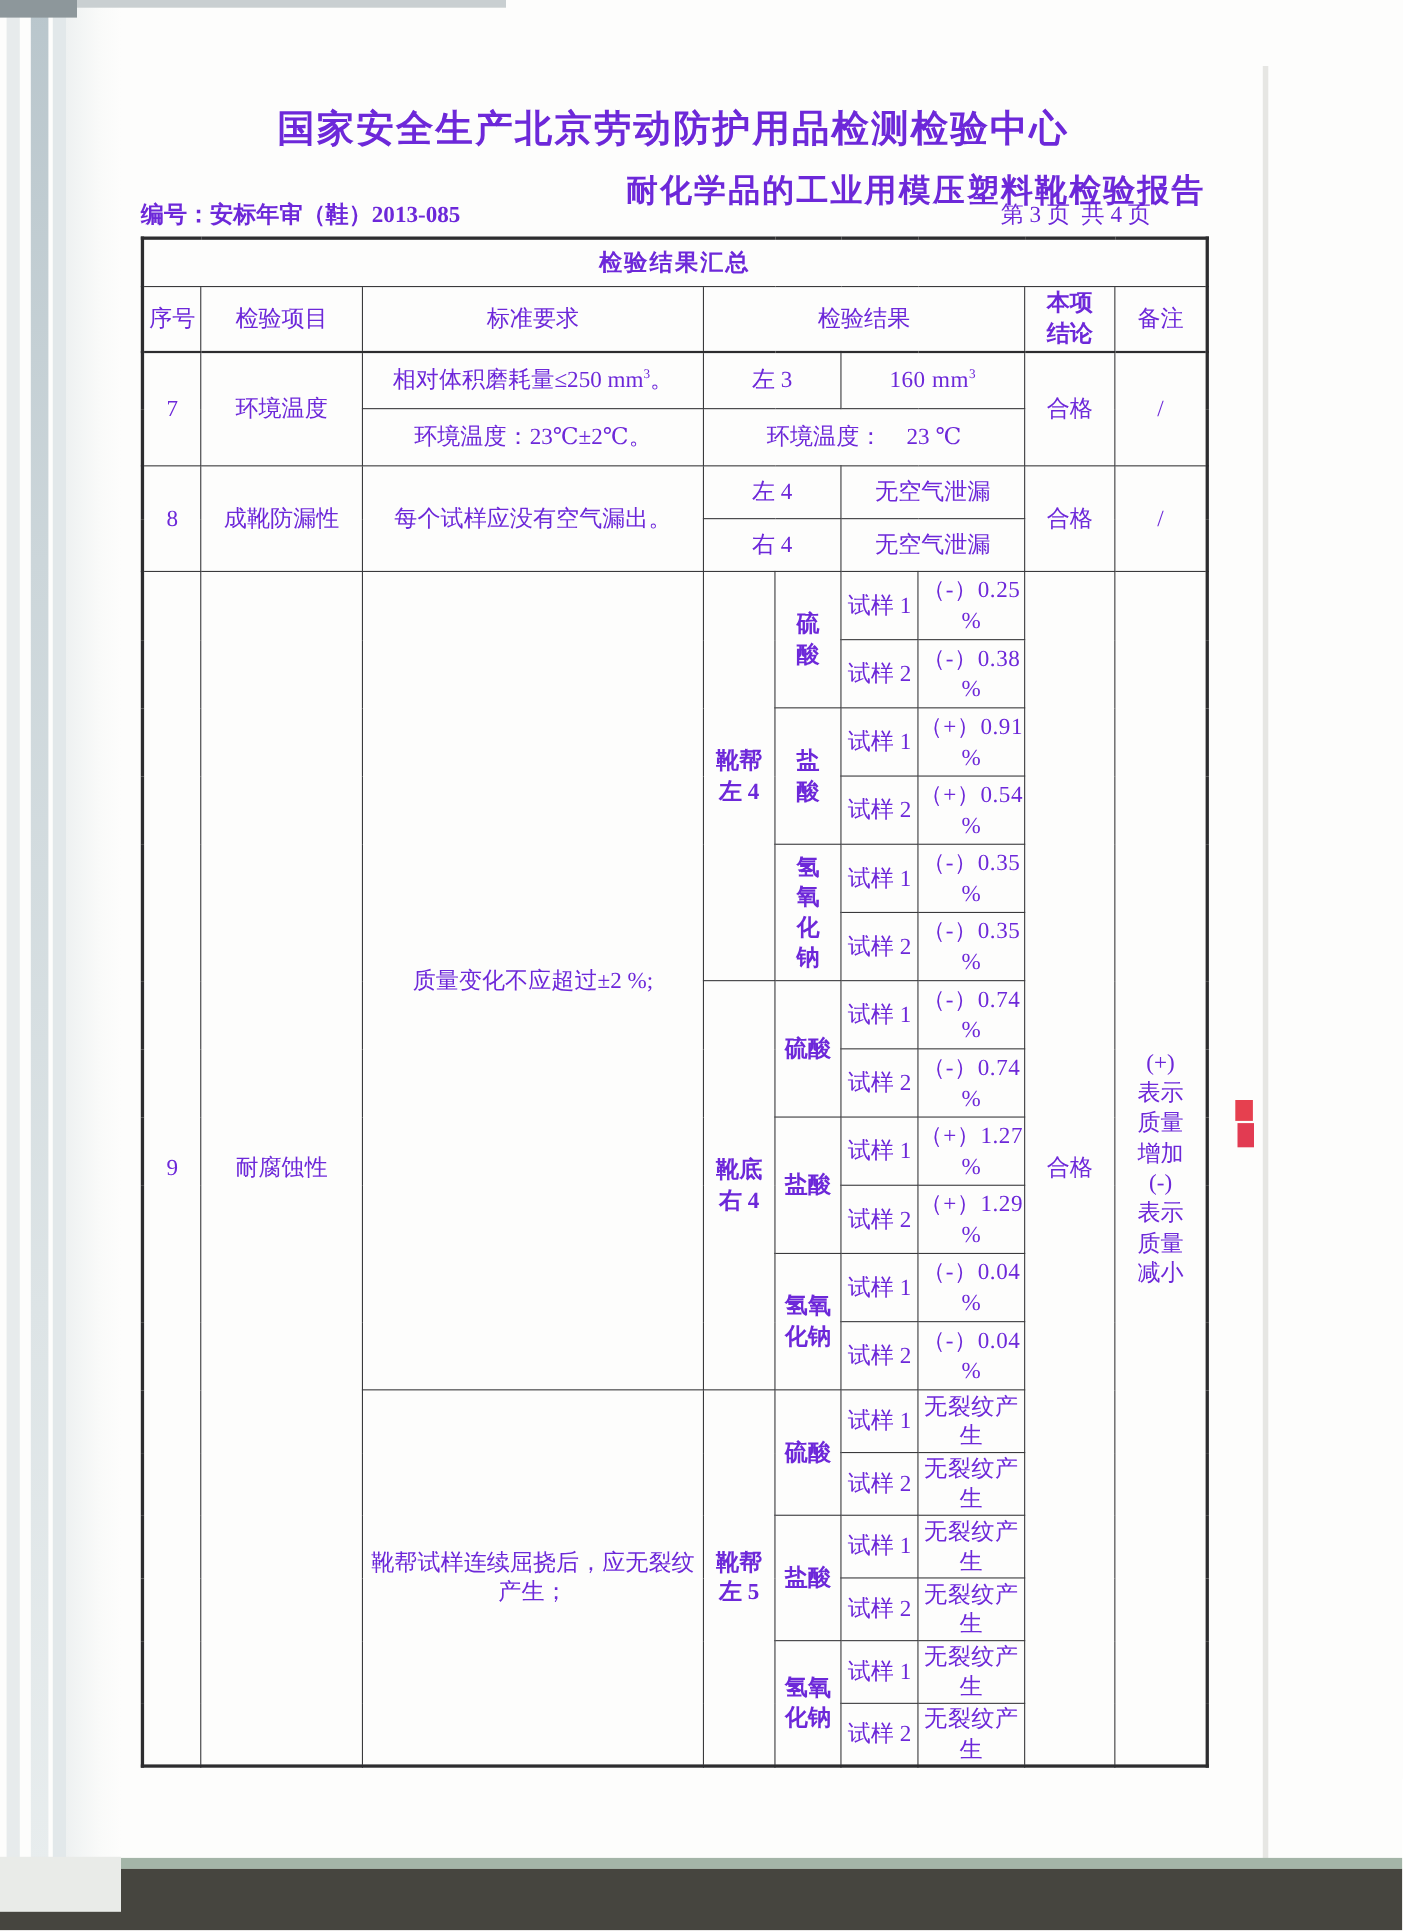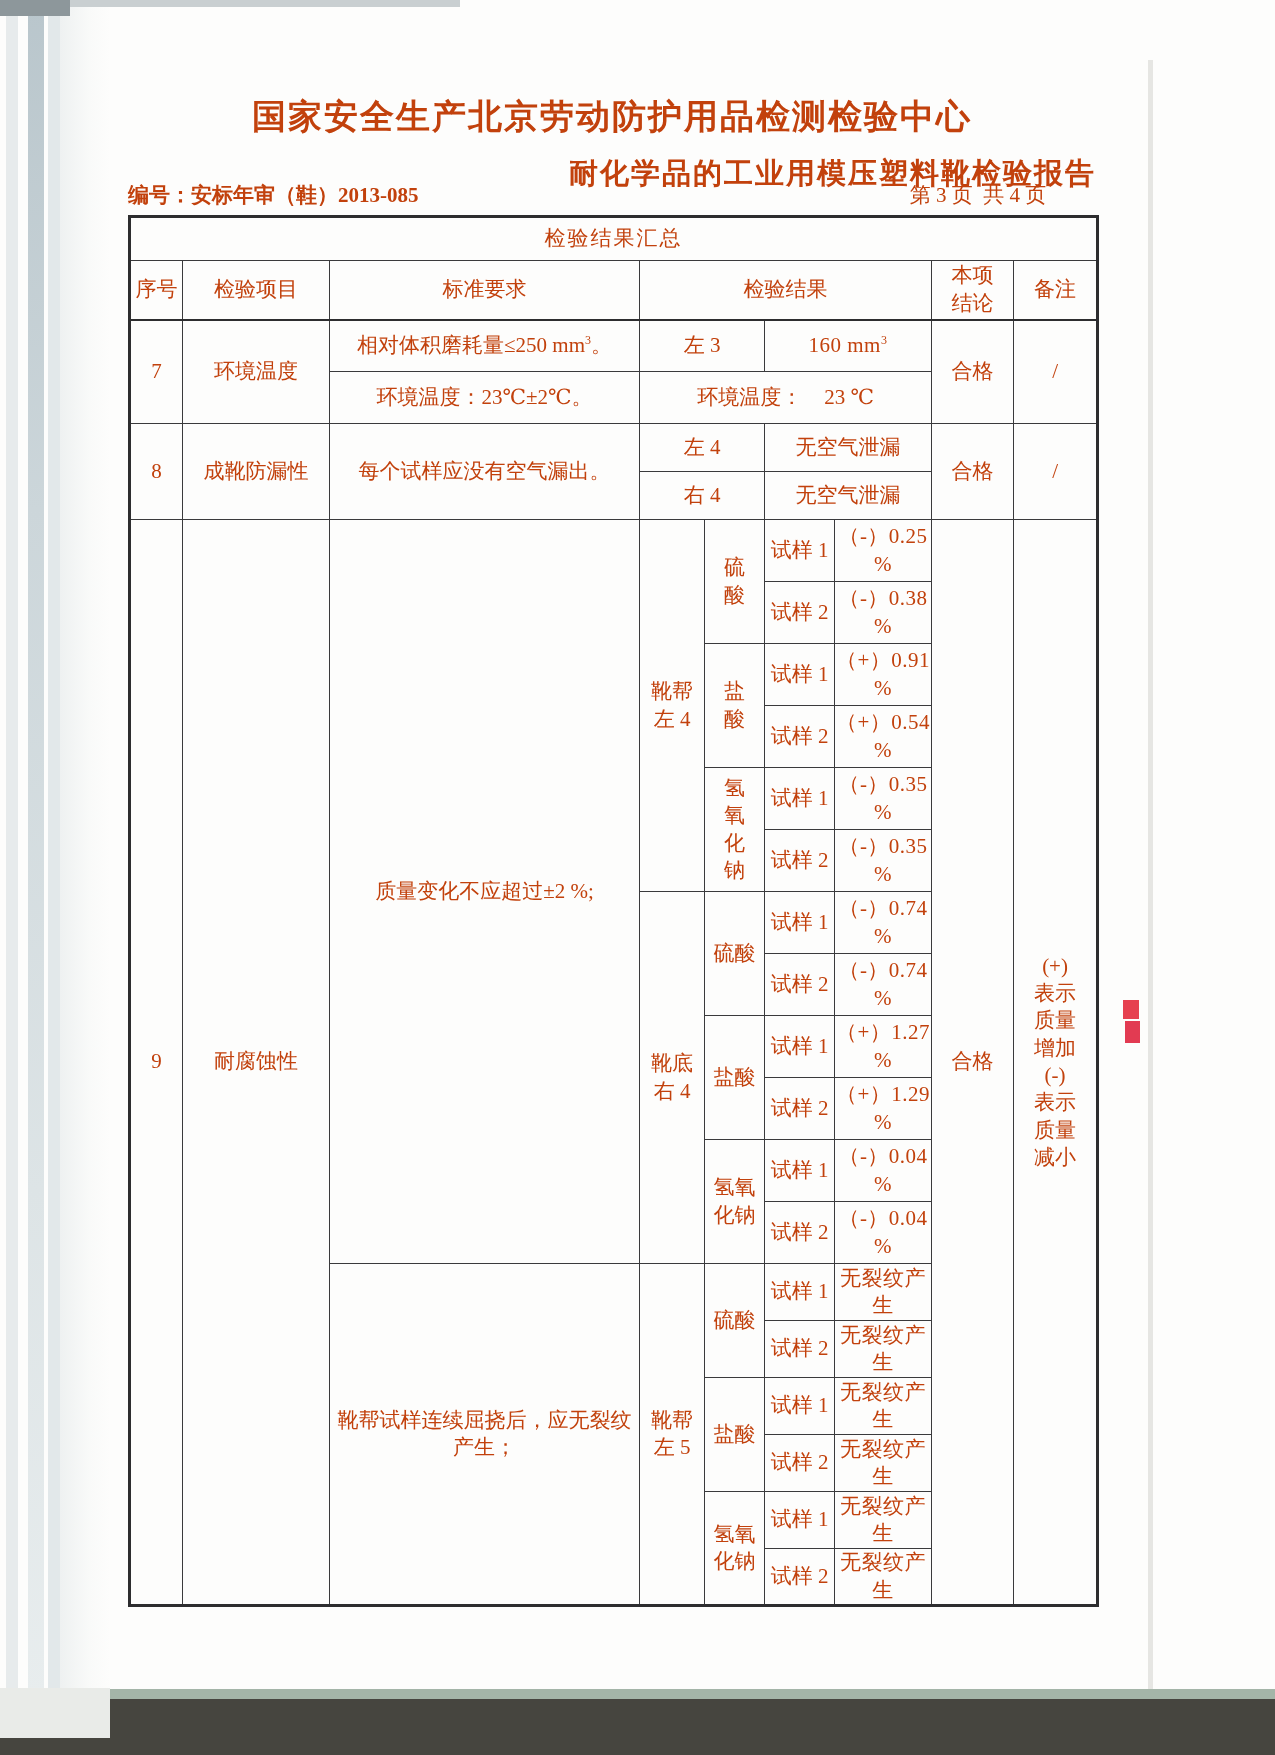--- a/index.html
+++ b/index.html
@@ -1,17 +1,17 @@
 <!DOCTYPE html>
 <html><head>
 <meta charset="utf-8">
 <style>
   html,body{margin:0;padding:0;background:#ffffff;}
   .page{position:relative;width:1275px;height:1755px;background:#fdfdfc;overflow:hidden;
-        font-family:"Liberation Serif","DejaVu Serif",serif;color:#c2410c;}
+        font-family:"Liberation Serif","DejaVu Serif",serif;color:#6d28d9;}
 
   
   .art{position:absolute;}
   .edge-a{left:6px;top:0;width:12px;height:1700px;background:#e7ebec;}
   .edge-b{left:28px;top:0;width:16px;height:1700px;background:linear-gradient(180deg,#b9c6cc 0%,#ccd6da 30%,#dde4e6 70%,#e8edee 100%);}
   .edge-c{left:48px;top:0;width:12px;height:1700px;background:#e2e8ea;}
   .edge-d{left:60px;top:0;width:50px;height:1700px;background:linear-gradient(90deg,#eef1f1 0%,#f9faf9 60%,#fdfdfc 100%);}
   .edge-top{left:0;top:0;width:460px;height:7px;background:#c9cfd1;}
   .edge-topleft{left:0;top:0;width:70px;height:16px;background:#8d979b;}
   .edge-right{left:1148px;top:60px;width:5px;height:1630px;background:#e6e6e3;}
@@ -26,24 +26,24 @@
   .t1{position:absolute;left:0;top:94px;width:968px;font-size:34px;letter-spacing:2px;}
   .t2{position:absolute;left:0;top:154px;width:968px;font-size:29px;letter-spacing:2px;text-align:right;}
 
   .meta-left{position:absolute;left:128px;top:181px;font-size:21px;white-space:pre;font-weight:bold;}
   .meta-right{position:absolute;left:860px;top:181px;width:236px;text-align:center;font-size:21px;white-space:pre;}
 
   table.report{position:absolute;left:128px;top:215px;width:968px;border-collapse:collapse;
                table-layout:fixed;border:3px solid #2d2d2f;}
   table.report td{border:1.6px solid #3a3a3c;text-align:center;vertical-align:middle;
                   font-size:21px;padding:0;overflow:hidden;line-height:1.3;}
-  td.sum{font-size:22px;letter-spacing:2px;border-bottom:2.6px solid #2d2d2f;}
+  td.sum{font-size:22px;letter-spacing:2px;border-bottom:2.6px solid #2d2d2f;font-weight:bold;}
   tr.hdr td{border-bottom:2.6px solid #2d2d2f;}
   td.left{text-align:left;padding:4px 8px 4px 13px;margin-top:28px;}
-  td.stack{white-space:pre-line;line-height:1.38;}
+  td.stack{white-space:pre-line;line-height:1.38;font-weight:bold;}
   td.remarkcell{white-space:pre-line;font-size:20px;line-height:1.58;}
   sup{font-size:12px;line-height:0;}
   .gap{margin-left:22px;}
   tr.rh42{height:44px;} tr.rh60{height:59px;} tr.rh52{height:52px;}
   tr.rh48{height:48px;} tr.rh62{height:62px;} tr.rh57{height:57px;}
   td.val{letter-spacing:0.5px;}
 </style>
 </head>
 <body>
 

